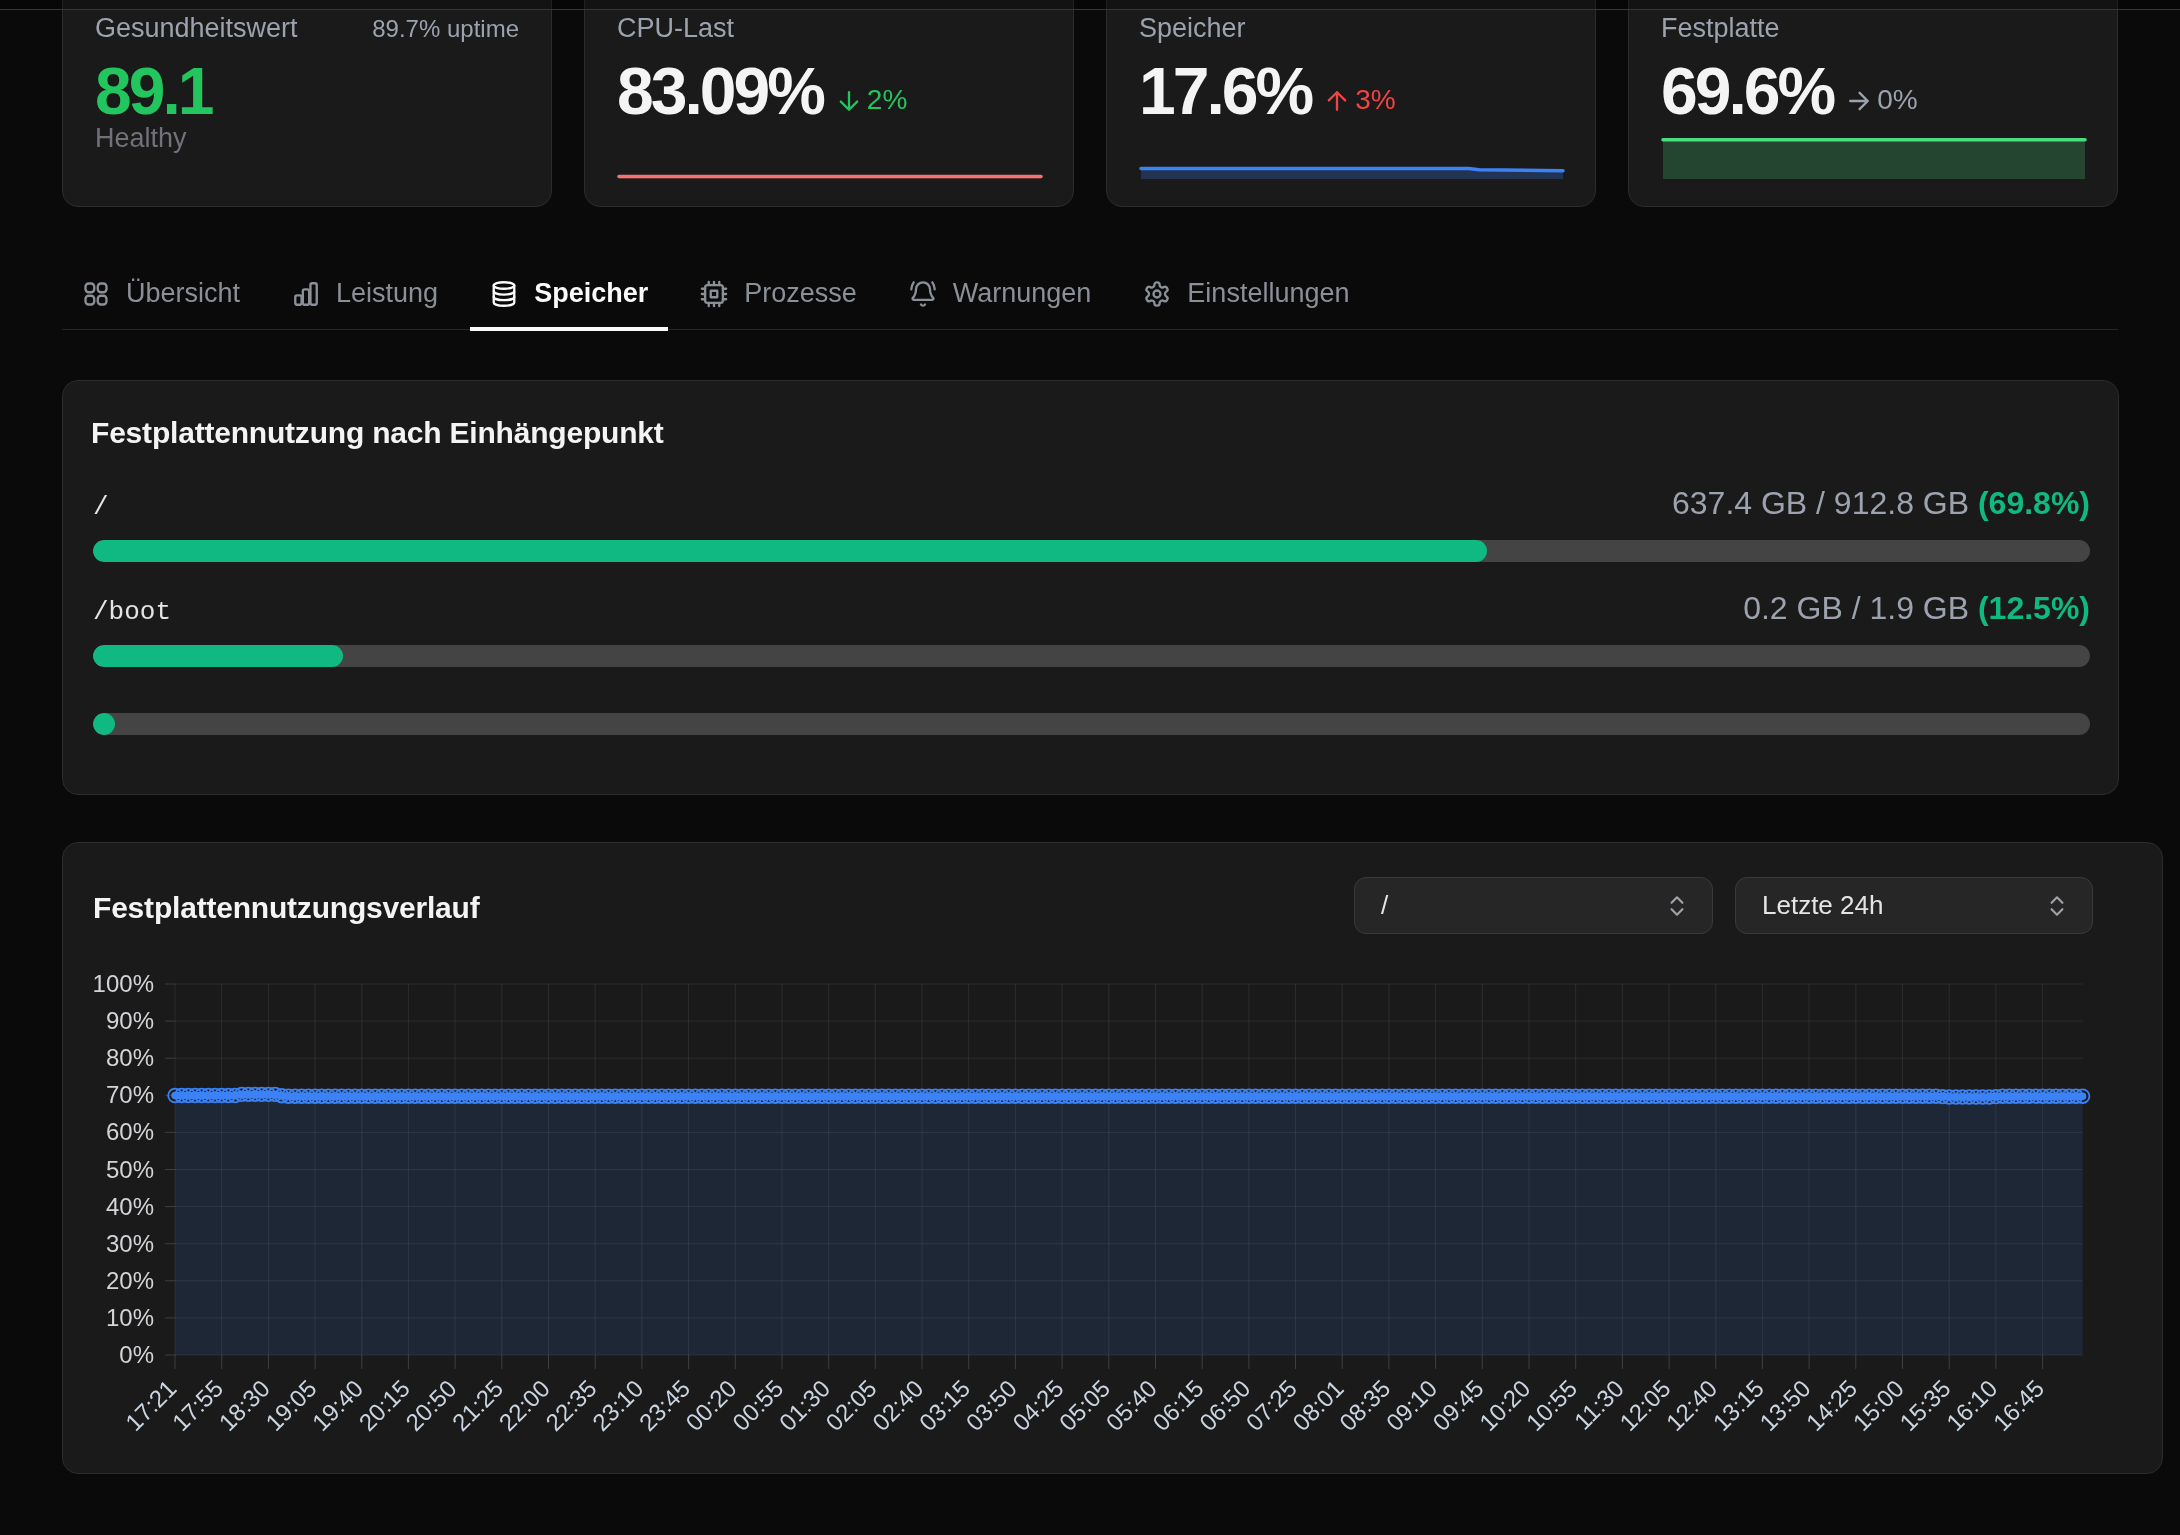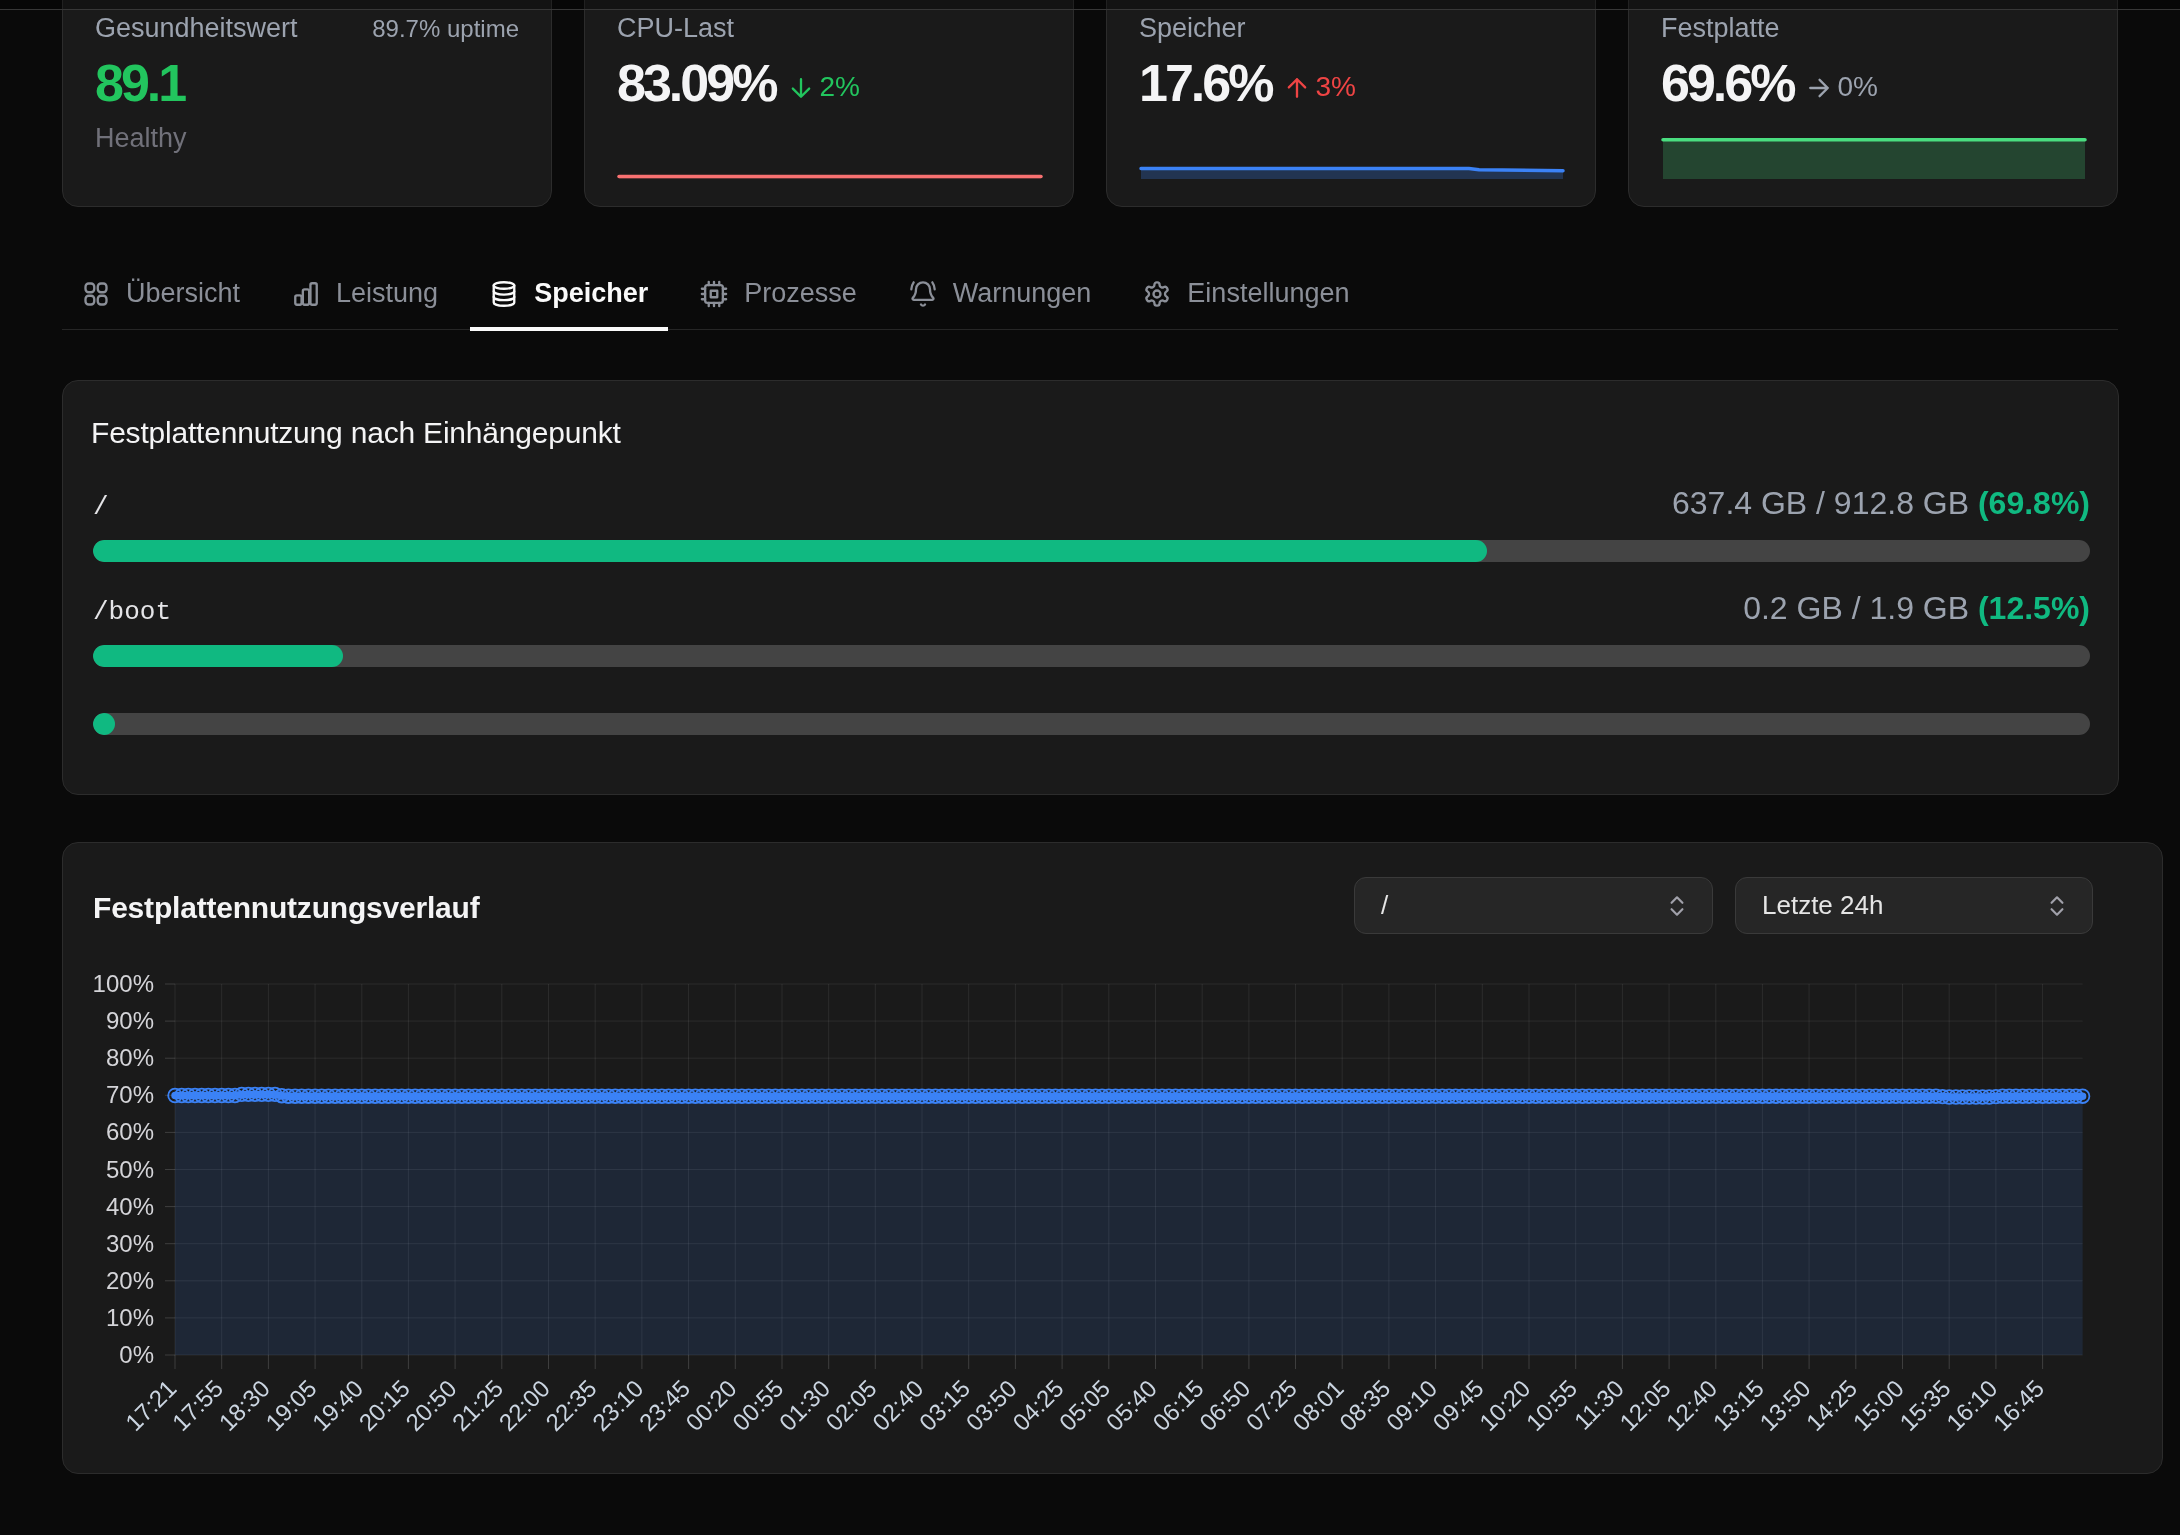--- a/index.html
+++ b/index.html
@@ -3,38 +3,38 @@
 * { margin:0; padding:0; box-sizing:border-box; }
 html,body { width:2180px; height:1535px; background:#0a0a0a; font-family:"Liberation Sans",sans-serif;
   -webkit-font-smoothing:antialiased; }
 .page { position:relative; width:2180px; height:1535px; overflow:hidden; will-change:transform; }
 .card { position:absolute; background:#1a1a1a; border:1px solid #2c2c2c; border-radius:16px; }
 .statcard { top:-20px; height:227px; width:490px; }
 .sc-head { position:absolute; top:32px; left:32px; right:32px; display:flex; justify-content:space-between; align-items:baseline; }
 .sc-title { font-size:27px; color:#9ca3af; }
 .sc-sub { font-size:24px; color:#9ca3af; }
 .sc-val { position:absolute; top:72px; left:32px; display:flex; align-items:baseline; gap:12px; }
-.big { font-size:52px; font-weight:bold; letter-spacing:-3px; color:#f4f4f5; }
+.big { font-size:66px; font-weight:bold; letter-spacing:-3px; color:#f4f4f5; }
 .big.green { color:#22c55e; }
 .delta { font-size:28px; display:inline-flex; align-items:center; gap:4px; }
 .ar { position:relative; top:1px; }
 .d-green { color:#22c55e; } .d-red { color:#ef4444; } .d-grey { color:#9ca3af; }
 .sc-foot { position:absolute; top:142px; left:32px; font-size:27px; color:#71717a; }
 .spark { position:absolute; left:32px; top:142px; }
 .topline { position:absolute; top:9px; left:0; width:2180px; height:1px; background:#373737; z-index:5; }
 .topshade { position:absolute; top:0; left:0; width:2180px; height:9px; background:rgba(0,0,0,0.25); z-index:5; }
 .tabs { position:absolute; top:258px; left:62px; width:2056px; height:72px; display:flex; gap:12px;
   border-bottom:1px solid #262626; }
 .tab { position:relative; display:flex; align-items:center; gap:16px; padding:0 20px; color:#8b8f98; }
 .tab span { font-size:27px; }
 .tab.active { color:#fafafa; }
 .tab.active span { font-weight:bold; }
 .tab.active::after { content:""; position:absolute; left:0; right:0; bottom:-2px; height:4px; background:#fafafa; }
 .carda { top:380px; left:62px; width:2057px; height:415px; }
-.ctitle { position:absolute; left:28px; top:35px; font-size:30px; font-weight:normal; letter-spacing:-0.2px; color:#f4f4f5; }
+.ctitle { position:absolute; left:28px; top:35px; font-size:30px; font-weight:bold; letter-spacing:-0.2px; color:#f4f4f5; }
 .prow { position:absolute; left:30px; width:1997px; }
 .prow.r1 { top:104px; }
 .prow.r2 { top:209px; }
 .prow.r3 { top:314px; }
 .prl { display:flex; justify-content:space-between; align-items:baseline; }
 .mono { font-family:"Liberation Mono",monospace; font-size:26px; color:#e4e4e7; }
 .prv { font-size:32px; color:#9ca3af; }
 .prv b { color:#10b981; }
 .track { margin-top:18px; height:22px; border-radius:11px; background:#444444; overflow:hidden; }
 .fill { height:22px; border-radius:11px; background:#10b981; }

